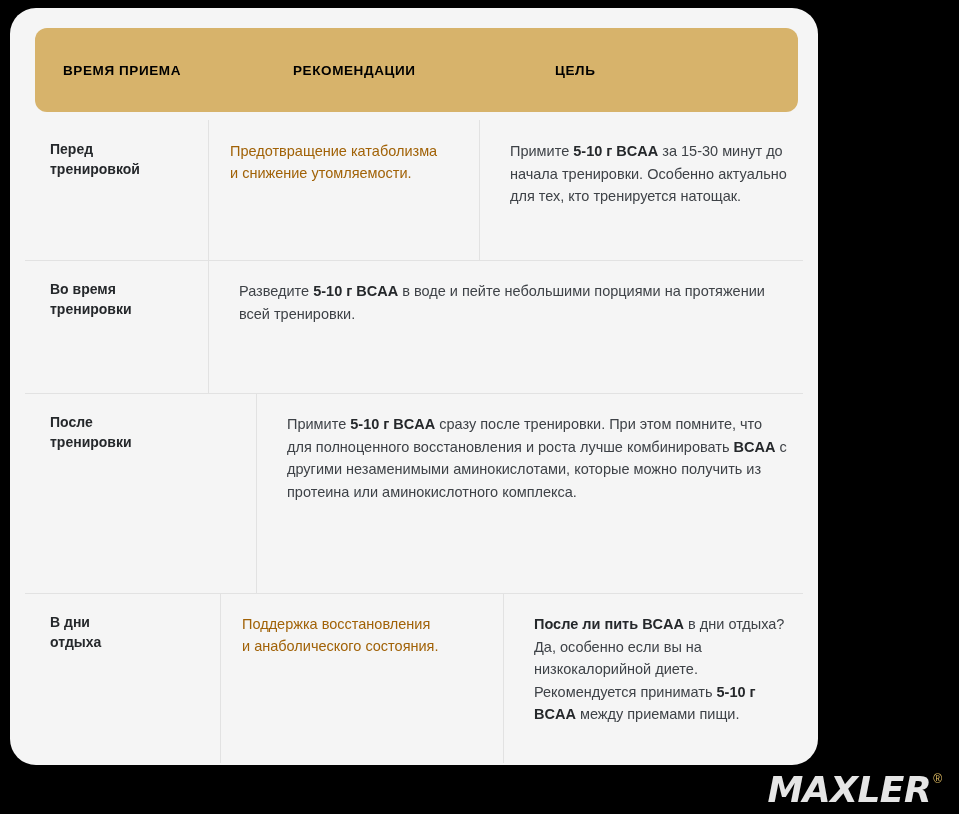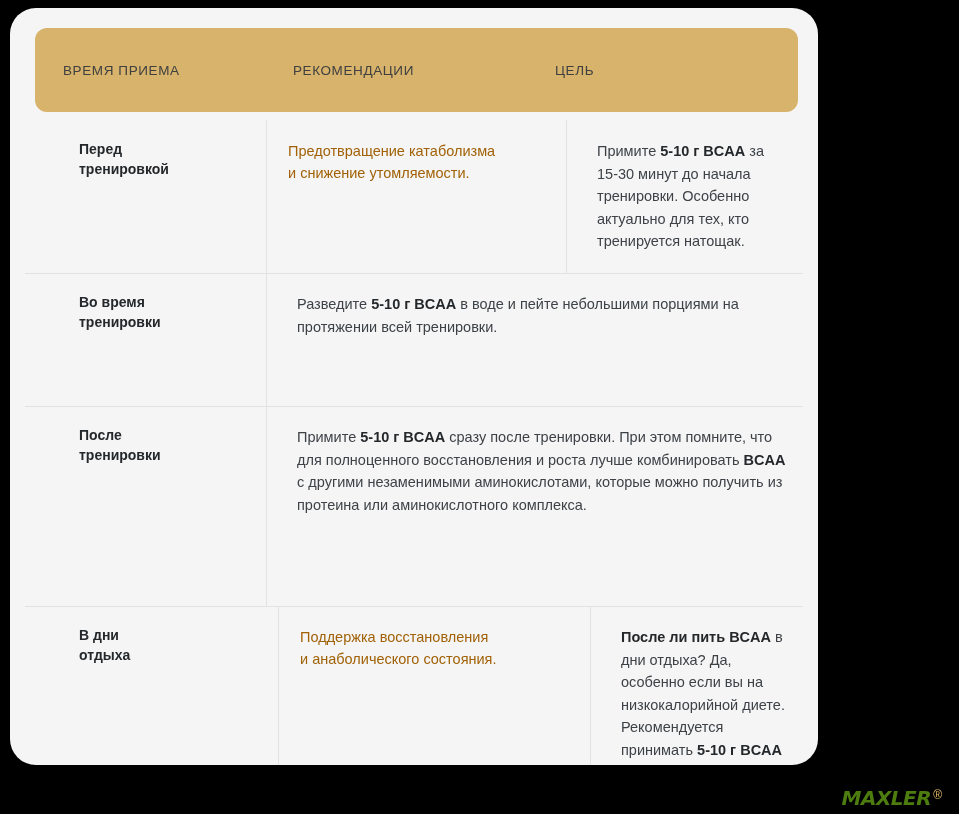--- a/index.html
+++ b/index.html
@@ -36,23 +36,23 @@
     top: 20px;
     width: 763px;
     height: 84px;
     background: #D7B36B;
     border-radius: 12px;
     display: flex;
     align-items: center;
     box-sizing: border-box;
   }
   .th {
-    color: #404040;
+    color: #000000;
     font-size: 13.5px;
-    font-weight: normal;
+    font-weight: bold;
     letter-spacing: 0.6px;
     text-transform: uppercase;
     white-space: nowrap;
   }
   .th-1 { padding-left: 28px; width: 230px; }
   .th-2 { width: 243px; }
   .th-3 { flex: 1; }
 
   
   .rows {
@@ -72,21 +72,20 @@
     left: 15px;
     right: 15px;
     top: 0;
     height: 1px;
     background: #E2E2E2;
   }
 
   .cell {
     box-sizing: border-box;
     position: relative;
-    margin-left: 29px;
   }
   .cell-when {
     width: 198px;
     padding: 20px 18px 20px 40px;
   }
   .cell-goal {
     width: 271px;
     padding: 20px 24px 20px 22px;
   }
   .cell-rec {
@@ -122,41 +121,41 @@
     font-size: 14.5px;
     font-weight: normal;
     color: #3E4247;
     line-height: 1.56;
   }
   .rec-text b { font-weight: bold; color: #25282B; }
 
   
   .row-1 { min-height: 140px; }
   .row-2 { min-height: 133px; }
-  .row-3 { min-height: 200px; }
+  .row-3 { min-height: 200px; gap: 48px; }
   .row-4 { min-height: 170px; gap: 12px; }
 
   
   .logo {
     position: absolute;
     right: 17px;
     bottom: 6px;
     display: flex;
     align-items: flex-start;
     color: #E3BE63;
     user-select: none;
   }
   .logo-word {
     font-family: "DejaVu Sans", sans-serif;
-    font-size: 20px;
+    font-size: 36px;
     font-weight: bold;
     font-style: italic;
     letter-spacing: -0.5px;
     line-height: 1;
-    color: #4d7c0f;
+    color: #e5e5e5;
   }
   .logo-reg {
     font-size: 12px;
     line-height: 1;
     margin-top: 1px;
     margin-left: 2px;
     color: #E3BE63;
   }
 </style>
 </head>

